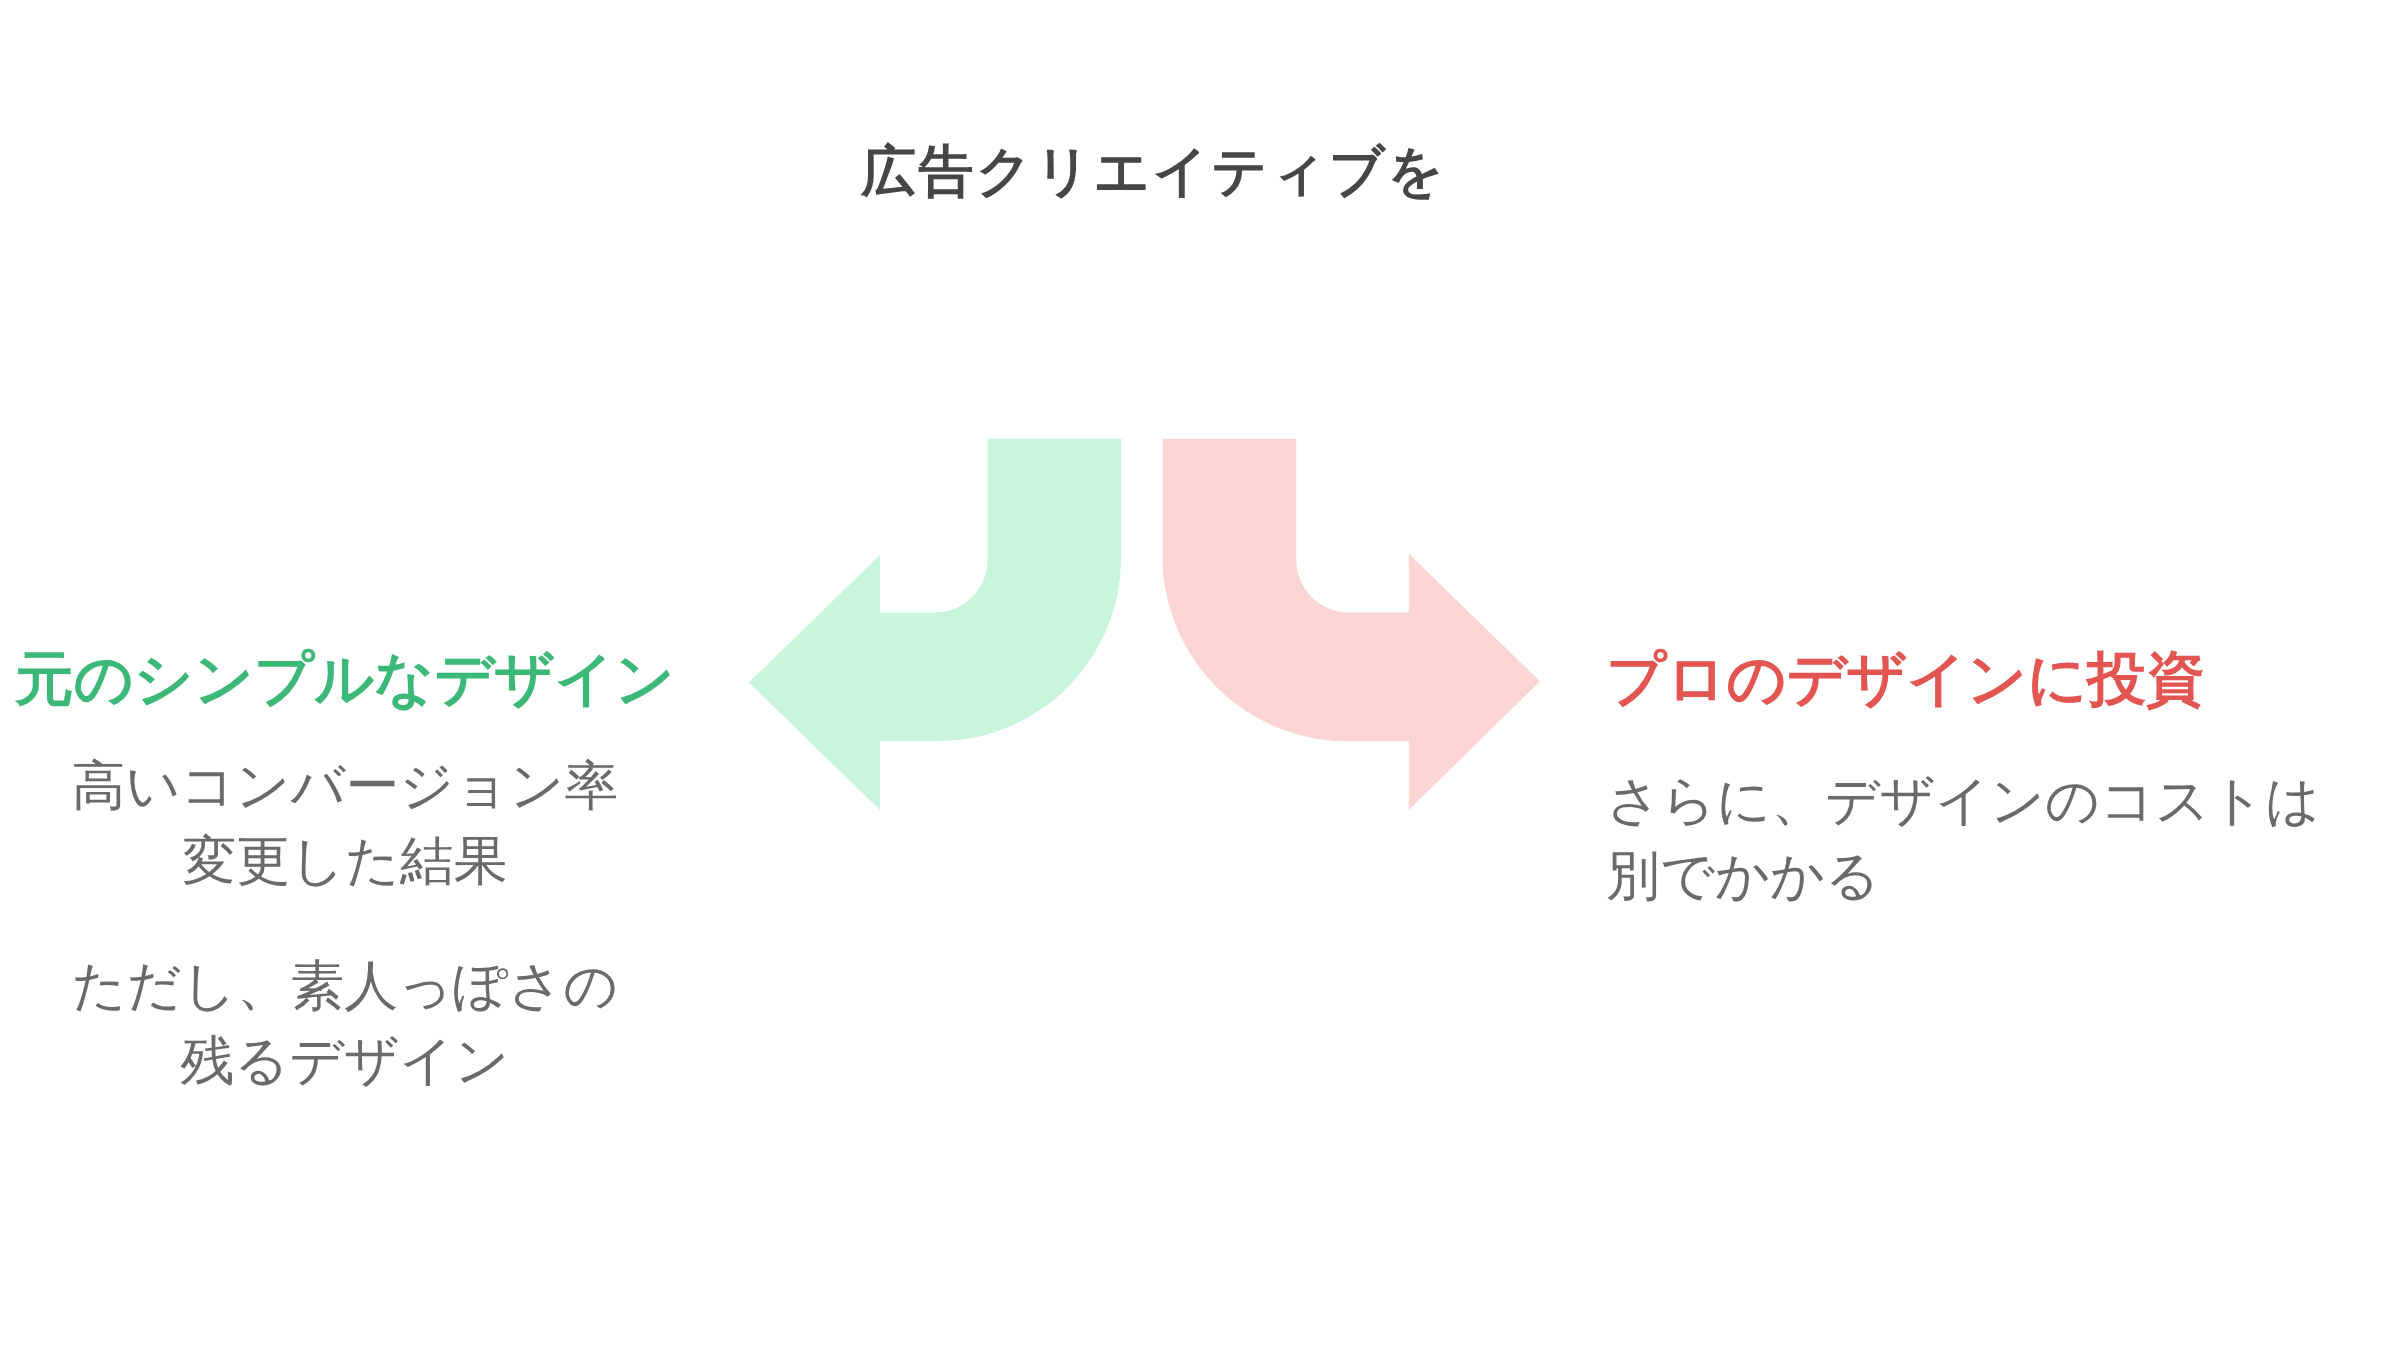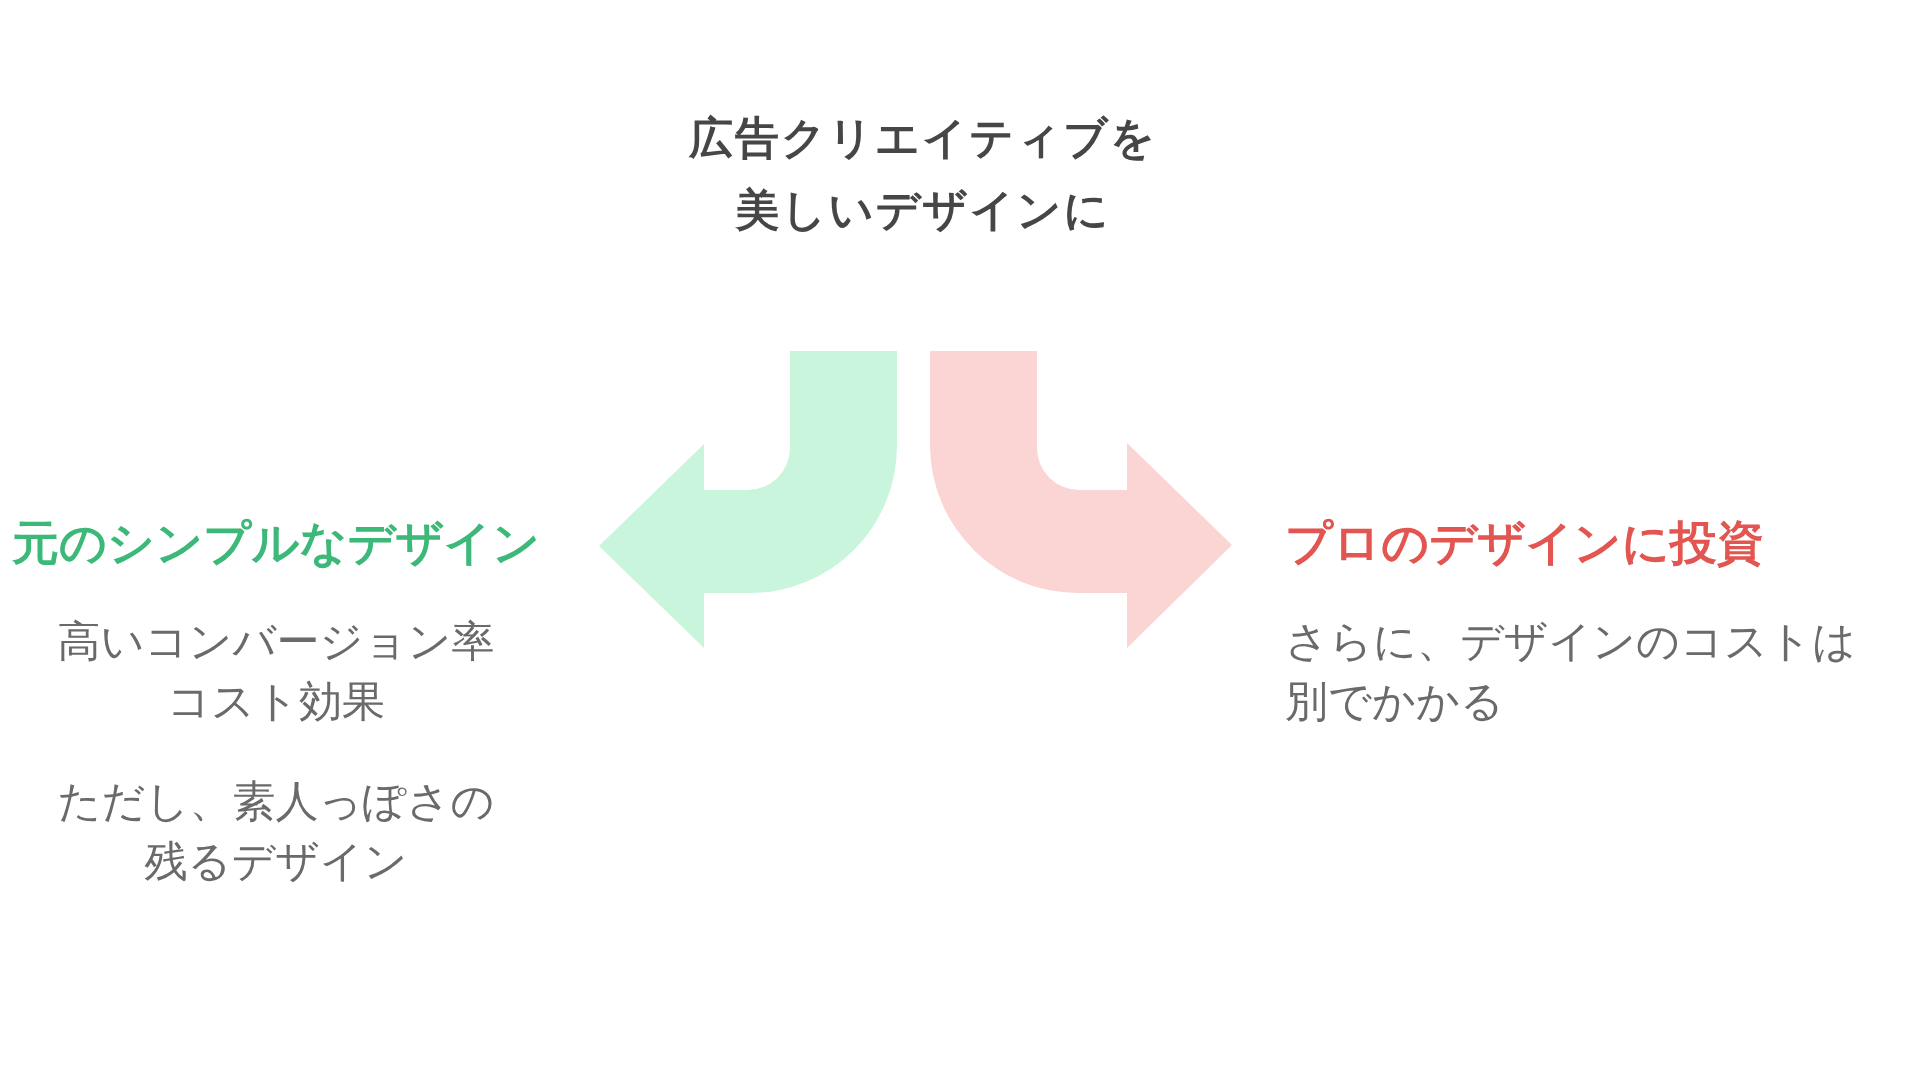--- a/index.html
+++ b/index.html
@@ -47,31 +47,30 @@
   }
   .column.left  .branch-heading { color: var(--green-accent, #3cb878); }
   .column.right .branch-heading { color: var(--red-accent,  #e25550); }
   .para {
     color: var(--body-text, #6a6a6a);
     font-size: 43px;
     line-height: 60px;
     font-weight: 400;
     white-space: nowrap;
   }
-  .para.first  { margin-top: 40px; }
+  .para.first  { margin-top: 28px; }
   .para.second { margin-top: 40px; }
 </style>
 </head>
 <body>
 
 <div class="canvas">
 
   <div class="title-block">
     <div>広告クリエイティブを</div>
-    <div>美しいデザインに</div>
   </div>
 
   <svg class="arrows-svg" width="1920" height="1080" viewBox="0 0 1920 1080" aria-hidden="true">
     <path d="M 790 351
              L 790 448
              A 42 42 0 0 1 748 490
              L 704 490
              L 704 444
              L 599 546
              L 704 648
@@ -91,21 +90,21 @@
              L 1080 593
              A 148 148 0 0 1 930 446
              L 930 351
              Z" fill="#fad5d3"></path>
   </svg>
 
   <div class="column left">
     <div class="branch-heading">元のシンプルなデザイン</div>
     <div class="para first">
       <div>高いコンバージョン率</div>
-      <div>コスト効果</div>
+      <div>変更した結果</div>
     </div>
     <div class="para second">
       <div>ただし、素人っぽさの</div>
       <div>残るデザイン</div>
     </div>
   </div>
 
   <div class="column right">
     <div class="branch-heading">プロのデザインに投資</div>
     <div class="para second">

